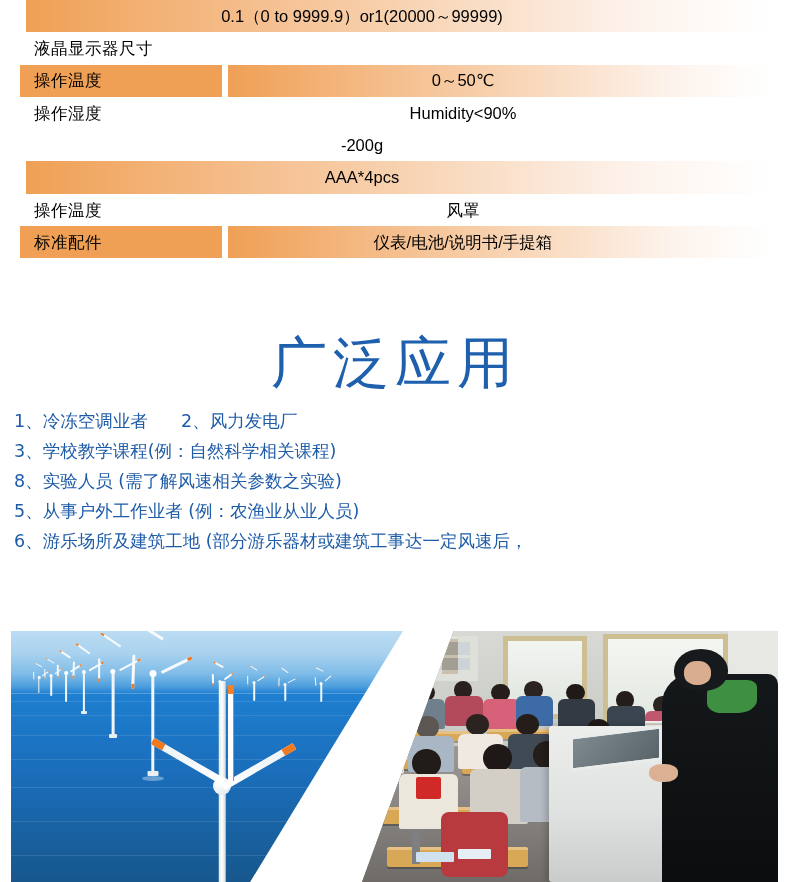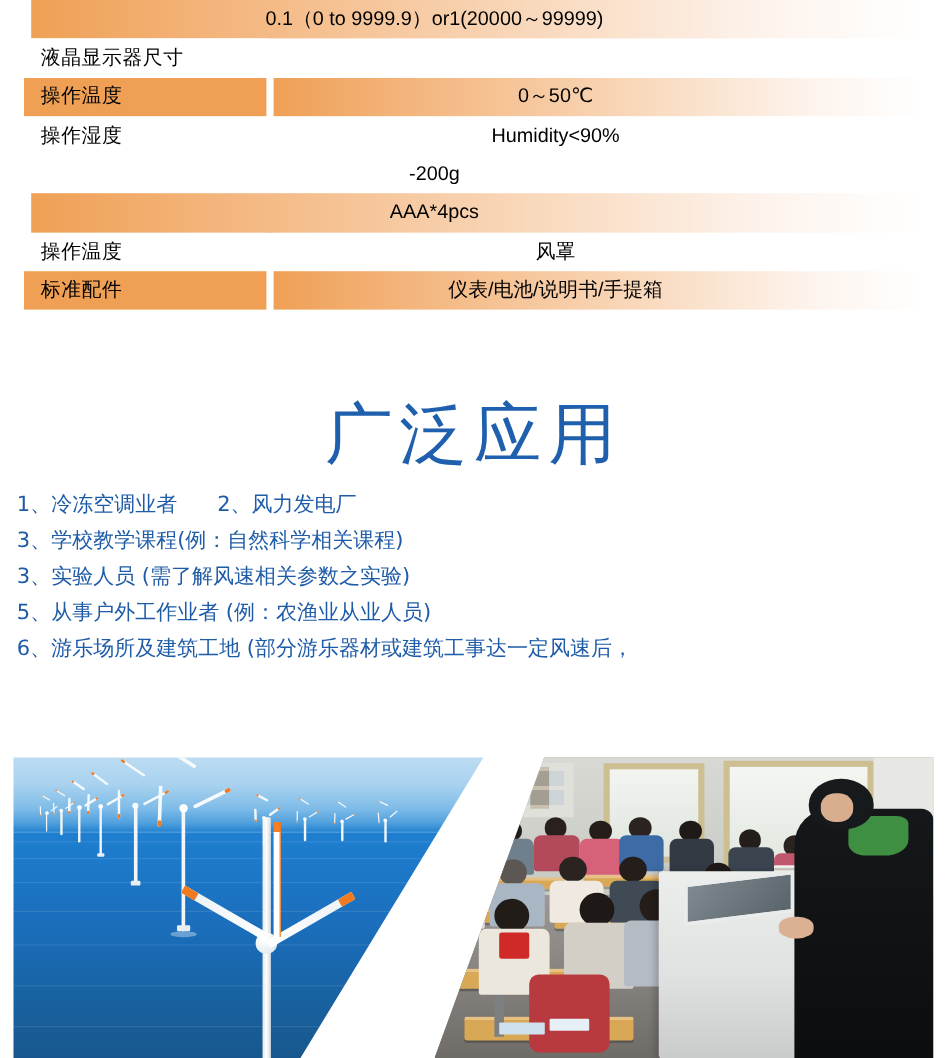--- a/index.html
+++ b/index.html
@@ -230,21 +230,21 @@
       <div class="spec-value">仪表/电池/说明书/手提箱</div>
     </div>
 
   </div>
 
   <div class="section-title">广泛应用</div>
 
   <div class="app-list">
     <div class="app-line">1、冷冻空调业者      2、风力发电厂</div>
     <div class="app-line">3、学校教学课程(例：自然科学相关课程)</div>
-    <div class="app-line">3、实验人员 (需了解风速相关参数之实验)</div>
+    <div class="app-line">8、实验人员 (需了解风速相关参数之实验)</div>
     <div class="app-line">5、从事户外工作业者 (例：农渔业从业人员)</div>
     <div class="app-line">6、游乐场所及建筑工地 (部分游乐器材或建筑工事达一定风速后，</div>
   </div>
 
   <div class="photo-strip">
 
     <div class="photo photo-wind">
       <div class="sea-line" style="top:62px;"></div>
       <div class="wave" style="top:70px;"></div>
       <div class="wave" style="top:84px;"></div>

